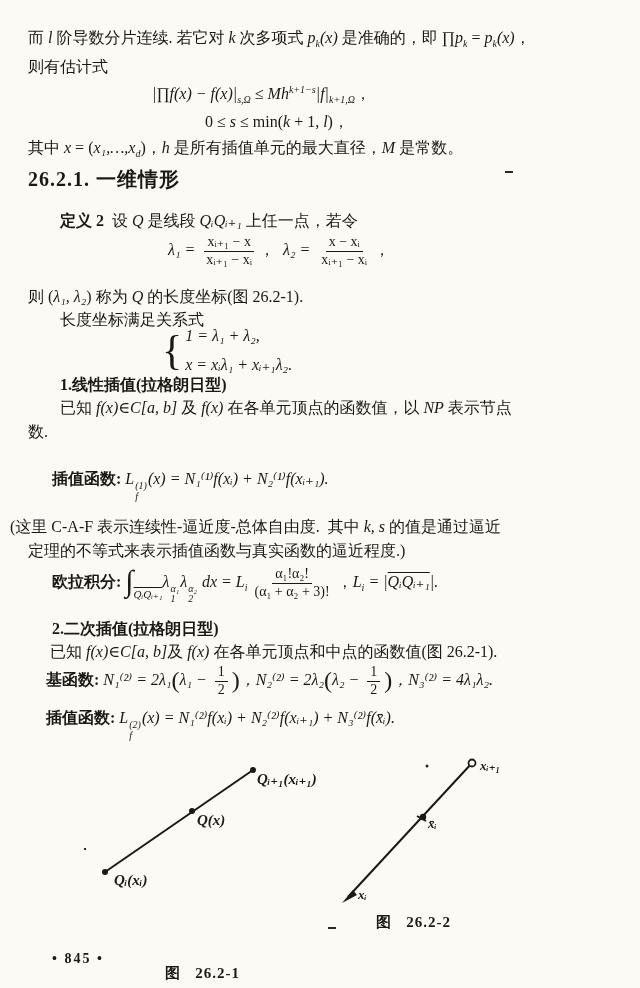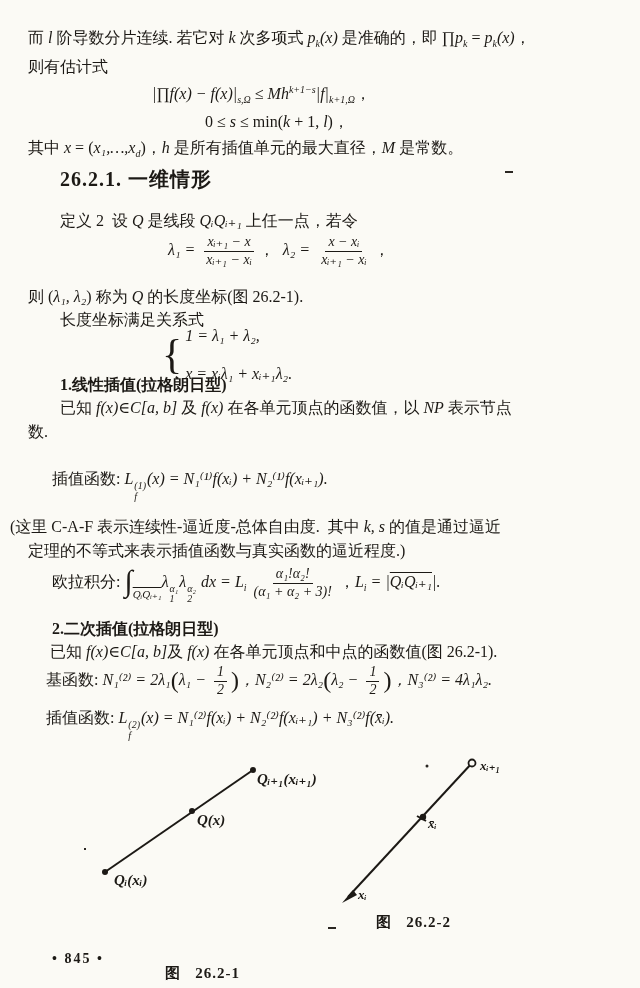--- a/index.html
+++ b/index.html
@@ -3,38 +3,38 @@
 <meta charset="utf-8">
 <style>
   html,body{margin:0;padding:0;background:#d8d6d0;}
   .page{
     position:relative;width:640px;height:988px;margin:0 auto;
     background:#fbfaf5;overflow:hidden;
     font-family:"Liberation Serif","DejaVu Serif",serif;
     color:#1c1915;
   }
   .line{position:absolute;white-space:nowrap;font-size:16px;line-height:1.25;}
-  .b{font-weight:normal;font-style:normal;text-align:center;}
+  .b{font-weight:bold;font-style:normal;text-align:center;}
   .v{font-style:italic;}
   .ol{text-decoration:overline;}
   sub,sup{font-size:10px;}
-  .heading{font-size:20px;font-weight:600;letter-spacing:1px;margin-left:32px;}
+  .heading{font-size:20px;font-weight:600;letter-spacing:1px;}
   .subhead{font-weight:bold;}
   
   .ss{display:inline-flex;flex-direction:column;font-size:10px;line-height:1.05;
       vertical-align:-5px;margin:0 1px;font-style:italic;}
   
   .frac{display:inline-flex;flex-direction:column;align-items:center;
-        vertical-align:middle;margin:0 4px;font-size:14px;line-height:1.2;font-style:italic;}
+        vertical-align:middle;margin:0 4px;font-size:14px;line-height:1.2;}
   .frac .num{padding:0 3px;border-bottom:1.5px solid #1c1915;}
   .frac .den{padding:0 3px;}
   
   .cases{display:inline-flex;align-items:center;}
   .cases .brace{font-size:42px;line-height:0.9;margin-right:3px;font-weight:400;}
-  .cases .rows{display:inline-flex;flex-direction:column;gap:18px;}
+  .cases .rows{display:inline-flex;flex-direction:column;gap:9px;}
   .cases .row{font-style:italic;font-size:16px;}
   
   .int{font-size:30px;vertical-align:middle;line-height:1;font-style:normal;}
   .int sub{font-size:11px;font-style:italic;}
   .bp{font-size:24px;vertical-align:-3px;font-weight:400;}
   .caption{position:absolute;font-size:15px;font-weight:bold;letter-spacing:1px;}
   .pagenum{position:absolute;font-size:14px;font-weight:bold;letter-spacing:2px;}
   .artifact{position:absolute;background:#2a2622;}
   .fig{position:absolute;}
   .fig line,.fig polyline{stroke:#1c1915;stroke-width:2;}

